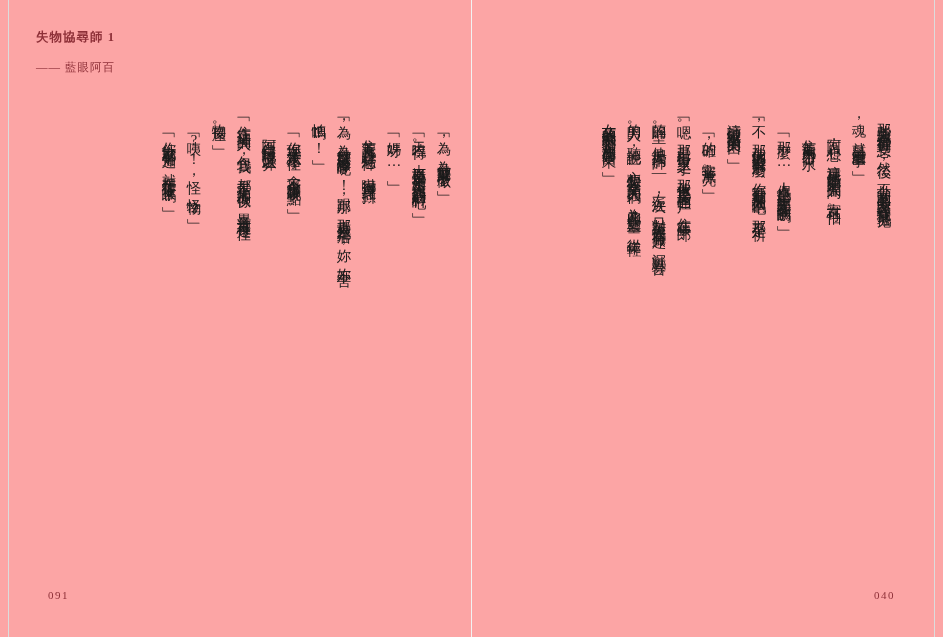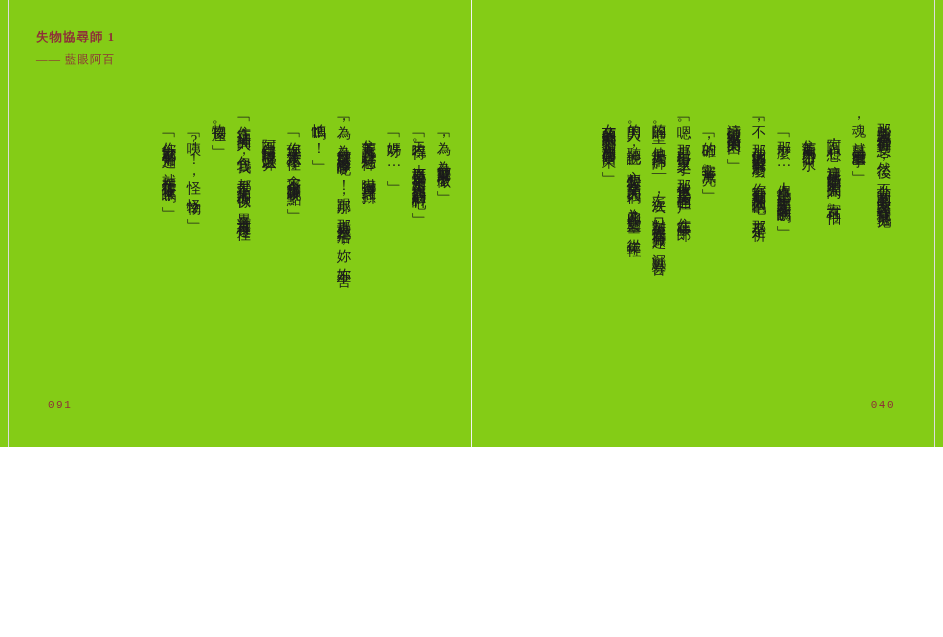--- a/index.html
+++ b/index.html
@@ -6,22 +6,22 @@
     margin: 0;
     padding: 0;
     background: #ffffff;
   }
   body {
     font-family: "Liberation Serif", "DejaVu Serif", serif;
   }
   #page {
     position: relative;
     width: 943px;
-    height: 447px;
-    background: #84cc16;
+    height: 637px;
+    background: #fca5a5;
     overflow: hidden;
   }
 
   
   .page-edge-left {
     position: absolute;
     left: 8px;
     top: 0;
     width: 1px;
     height: 637px;
@@ -55,30 +55,30 @@
   }
   .running-head .rh-title {
     font-size: 12.5px;
     letter-spacing: 1px;
     font-weight: bold;
     color: #8e3038;
   }
   .running-head .rh-sub {
     font-size: 11.5px;
     letter-spacing: 1px;
-    margin-top: 4px;
+    margin-top: 12px;
     color: #8e3038;
     white-space: nowrap;
   }
 
   
   .folio {
     position: absolute;
     bottom: 36px;
-    font-family: Liberation Mono, monospace;
+    font-family: Liberation Serif, serif;
     font-size: 11px;
     letter-spacing: 1.5px;
     color: #8e3038;
   }
   .folio-left { left: 48px; }
   .folio-right { right: 48px; }
 
   
   .vtext-block {
     position: absolute;

